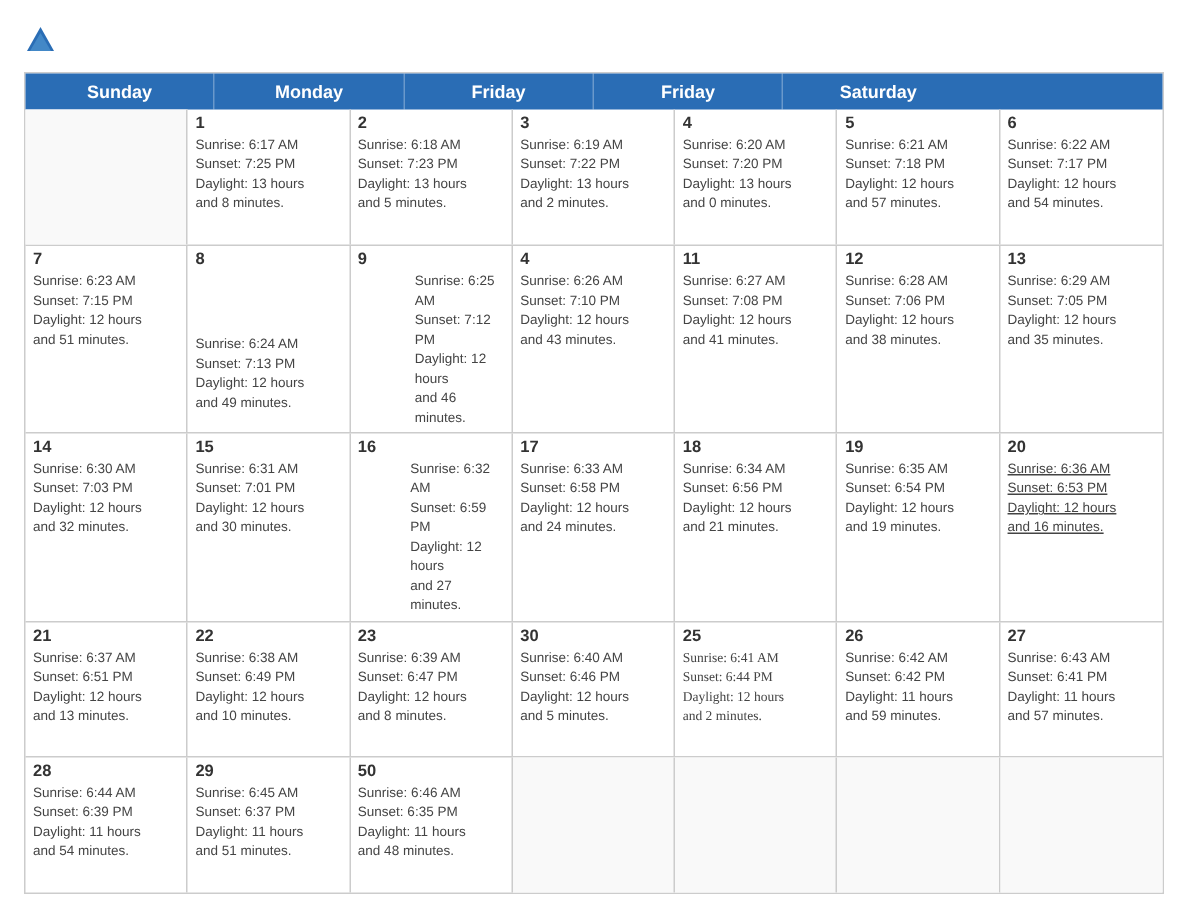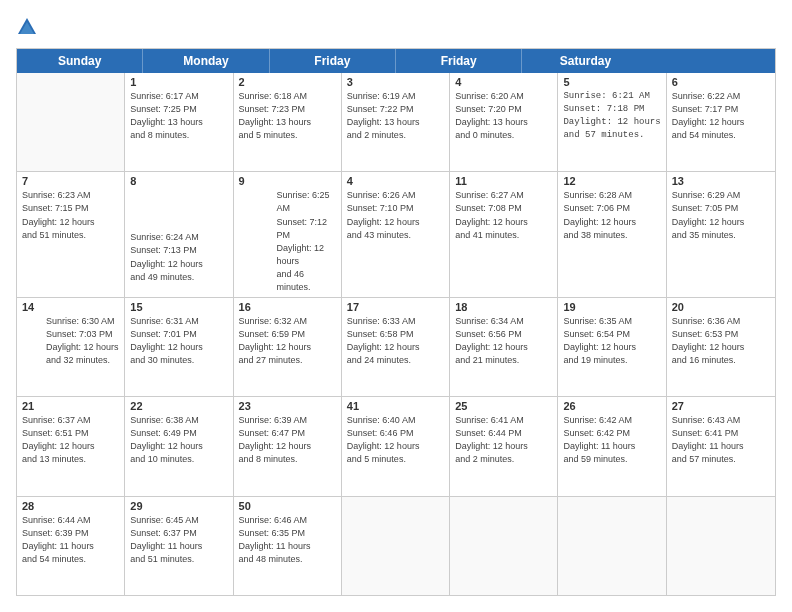--- a/index.html
+++ b/index.html
@@ -168,21 +168,21 @@
           </div>
           <div class="cal-cell">
             <div class="day-num">4</div>
             <div class="day-info" style="white-space: pre-line;">Sunrise: 6:20 AM
 Sunset: 7:20 PM
 Daylight: 13 hours
 and 0 minutes.</div>
           </div>
           <div class="cal-cell">
             <div class="day-num">5</div>
-            <div class="day-info" style="white-space: pre-line; font-family: Liberation Mono, monospace;">Sunrise: 6:21 AM
+            <div class="day-info" style="white-space: pre-line;">Sunrise: 6:21 AM
 Sunset: 7:18 PM
 Daylight: 12 hours
 and 57 minutes.</div>
           </div>
           <div class="cal-cell">
             <div class="day-num">6</div>
             <div class="day-info" style="white-space: pre-line;">Sunrise: 6:22 AM
 Sunset: 7:17 PM
 Daylight: 12 hours
 and 54 minutes.</div>
@@ -235,35 +235,35 @@
             <div class="day-num">13</div>
             <div class="day-info" style="white-space: pre-line;">Sunrise: 6:29 AM
 Sunset: 7:05 PM
 Daylight: 12 hours
 and 35 minutes.</div>
           </div>
         </div>
         <div class="cal-week">
           <div class="cal-cell">
             <div class="day-num">14</div>
-            <div class="day-info" style="white-space: pre-line; margin-left: 24px;">Sunrise: 6:30 AM
+            <div class="day-info" style="white-space: pre-line;">Sunrise: 6:30 AM
 Sunset: 7:03 PM
 Daylight: 12 hours
 and 32 minutes.</div>
           </div>
           <div class="cal-cell">
             <div class="day-num">15</div>
             <div class="day-info" style="white-space: pre-line;">Sunrise: 6:31 AM
 Sunset: 7:01 PM
 Daylight: 12 hours
 and 30 minutes.</div>
           </div>
           <div class="cal-cell">
             <div class="day-num">16</div>
-            <div class="day-info" style="white-space: pre-line;">Sunrise: 6:32 AM
+            <div class="day-info" style="white-space: pre-line; margin-left: 35px;">Sunrise: 6:32 AM
 Sunset: 6:59 PM
 Daylight: 12 hours
 and 27 minutes.</div>
           </div>
           <div class="cal-cell">
             <div class="day-num">17</div>
             <div class="day-info" style="white-space: pre-line;">Sunrise: 6:33 AM
 Sunset: 6:58 PM
 Daylight: 12 hours
 and 24 minutes.</div>
@@ -277,21 +277,21 @@
           </div>
           <div class="cal-cell">
             <div class="day-num">19</div>
             <div class="day-info" style="white-space: pre-line;">Sunrise: 6:35 AM
 Sunset: 6:54 PM
 Daylight: 12 hours
 and 19 minutes.</div>
           </div>
           <div class="cal-cell">
             <div class="day-num">20</div>
-            <div class="day-info" style="white-space: pre-line;">Sunrise: 6:36 AM
+            <div class="day-info" style="white-space: pre-line; text-decoration: underline;">Sunrise: 6:36 AM
 Sunset: 6:53 PM
 Daylight: 12 hours
 and 16 minutes.</div>
           </div>
         </div>
         <div class="cal-week">
           <div class="cal-cell">
             <div class="day-num">21</div>
             <div class="day-info" style="white-space: pre-line;">Sunrise: 6:37 AM
 Sunset: 6:51 PM
@@ -306,29 +306,29 @@
 and 10 minutes.</div>
           </div>
           <div class="cal-cell">
             <div class="day-num">23</div>
             <div class="day-info" style="white-space: pre-line;">Sunrise: 6:39 AM
 Sunset: 6:47 PM
 Daylight: 12 hours
 and 8 minutes.</div>
           </div>
           <div class="cal-cell">
-            <div class="day-num">41</div>
+            <div class="day-num">30</div>
             <div class="day-info" style="white-space: pre-line;">Sunrise: 6:40 AM
 Sunset: 6:46 PM
 Daylight: 12 hours
 and 5 minutes.</div>
           </div>
           <div class="cal-cell">
             <div class="day-num">25</div>
-            <div class="day-info" style="white-space: pre-line;">Sunrise: 6:41 AM
+            <div class="day-info" style="white-space: pre-line; font-family: Liberation Serif, serif;">Sunrise: 6:41 AM
 Sunset: 6:44 PM
 Daylight: 12 hours
 and 2 minutes.</div>
           </div>
           <div class="cal-cell">
             <div class="day-num">26</div>
             <div class="day-info" style="white-space: pre-line;">Sunrise: 6:42 AM
 Sunset: 6:42 PM
 Daylight: 11 hours
 and 59 minutes.</div>

